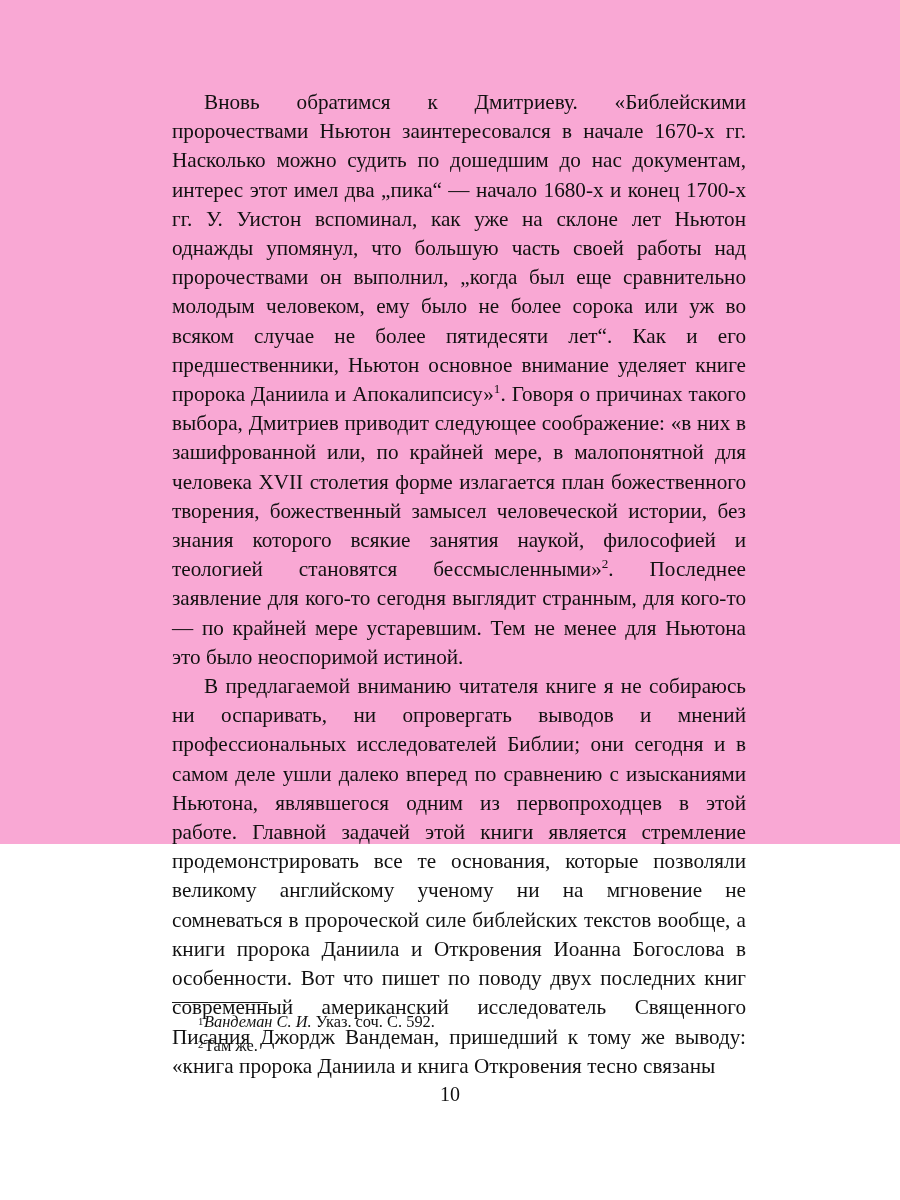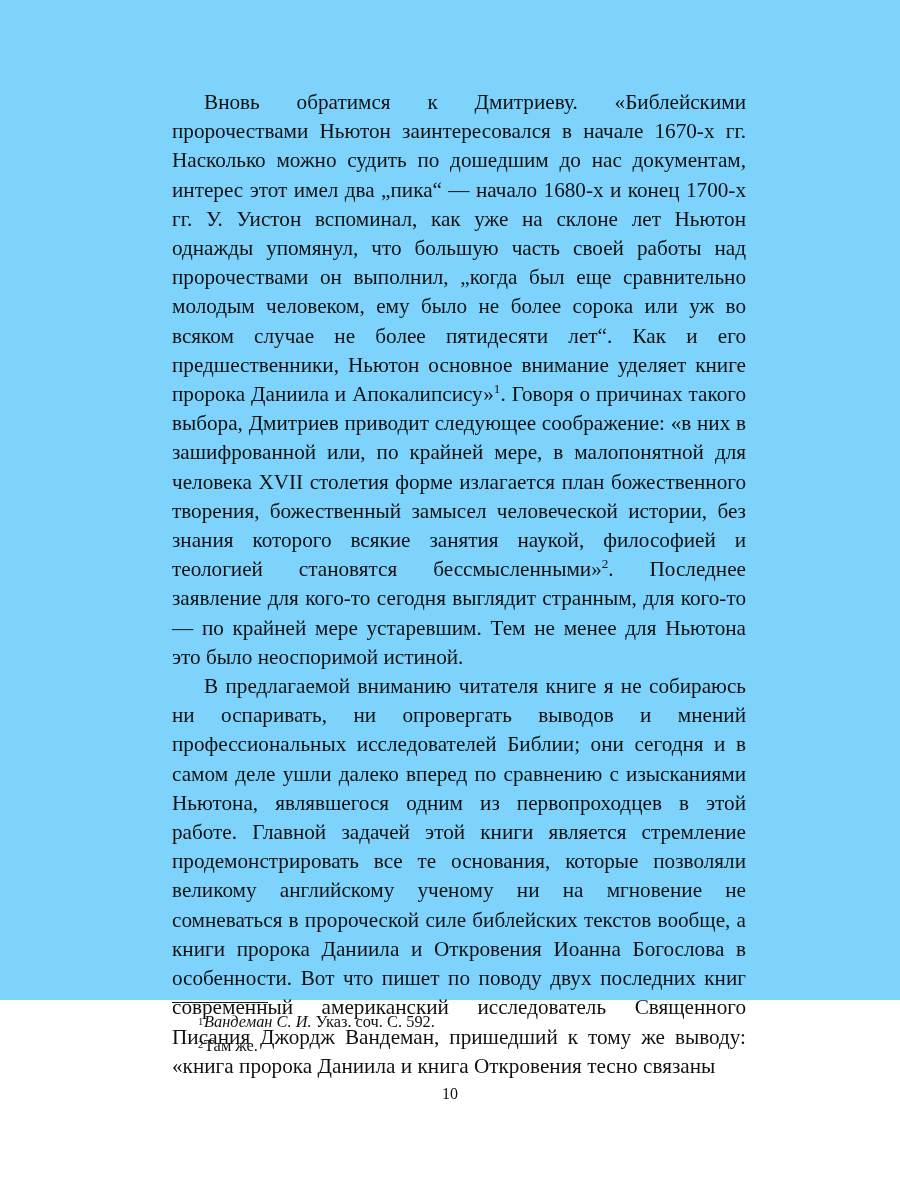--- a/index.html
+++ b/index.html
@@ -10,22 +10,22 @@
     width: 900px;
     height: 1200px;
     background: #ffffff;
     font-family: "Liberation Serif", "DejaVu Serif", serif;
     color: #000000;
     overflow: hidden;
   }
   .page {
     position: relative;
     width: 900px;
-    height: 1000px;
-    background: #7dd3fc;
+    height: 844px;
+    background: #f9a8d4;
     box-sizing: border-box;
   }
   .text-column {
     position: absolute;
     left: 172px;
     top: 88px;
     width: 574px;
   }
   .body-par {
     margin: 0;
@@ -77,21 +77,21 @@
   }
   .fn-author {
     font-style: italic;
   }
   .page-number {
     position: absolute;
     left: 0;
     top: 1082px;
     width: 900px;
     text-align: center;
-    font-size: 16px;
+    font-size: 20px;
     line-height: 24px;
     color: #111111;
   }
 </style>
 </head>
 <body>
 
 <div class="page">
 
   <div class="text-column">

